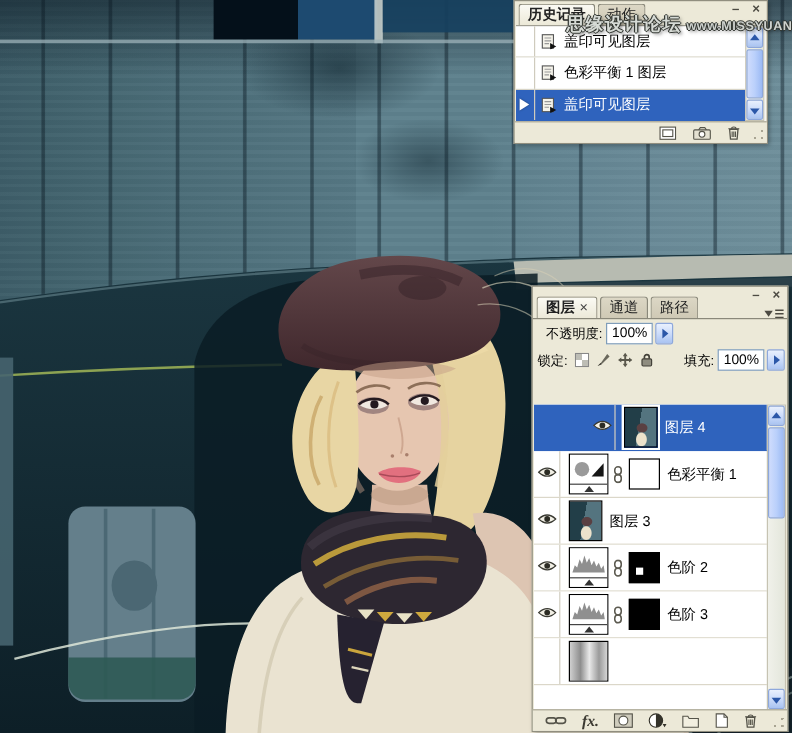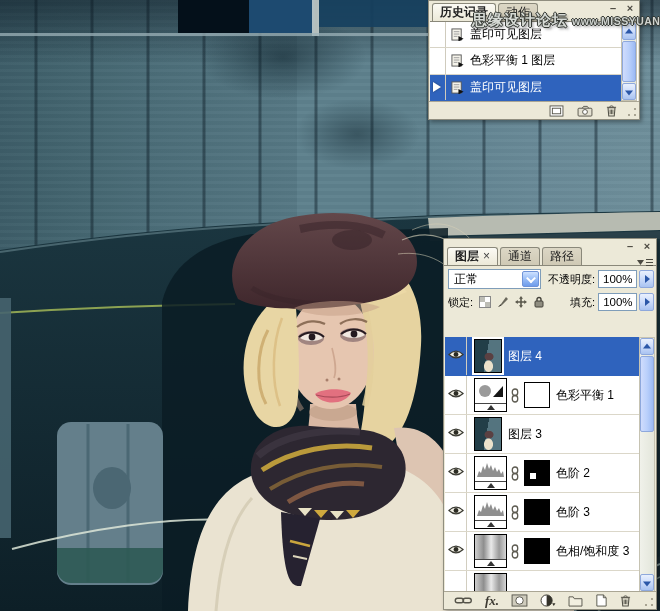--- a/index.html
+++ b/index.html
@@ -90,21 +90,21 @@
   .spin-btn{width:15px;height:18px;margin-left:2px;flex:none;border-radius:2px;position:relative;
     background:linear-gradient(180deg,#e9f0fd,#cfdefb 45%,#a9c3f1);border:1px solid #8ea8dc;box-sizing:border-box;}
   .spin-btn::after{content:"";position:absolute;left:50%;top:50%;transform:translate(-40%,-50%);
     border:4px solid transparent;border-right:none;border-left:5px solid #2b57a8;}
   .lock-icons{display:flex;gap:4px;margin-left:5px;align-items:center;}
   .lock-ic{width:14px;height:13px;display:flex;align-items:center;justify-content:center;}
   .lp-list{position:absolute;left:1px;right:1px;top:98px;bottom:17px;background:#fff;overflow:hidden;}
   .l-rows{position:absolute;left:0;top:0;right:16px;}
   .l-row{height:39px;display:flex;align-items:center;border-bottom:1px solid #dbd7c9;
     background:#fff;font-size:12px;color:#000;box-sizing:border-box;}
-  .l-row.sel{background:#2f63bd;color:#fff;border-bottom-color:#2f63bd;}
+  .l-row.sel{background:#2f63bd;color:#fff;border-bottom-color:#2f63bd;padding-left:46px;}
   .l-eyec{width:21px;height:100%;border-right:1px solid #d2cec0;flex:none;
     display:flex;align-items:center;justify-content:center;}
   .th{flex:none;border:1px solid #000;box-sizing:border-box;position:relative;background:#fff;}
   .th.photo-th{width:28px;height:34px;margin-left:7px;
     background:
       radial-gradient(7px 9px at 52% 82%, #ece2cb 0 58%, rgba(0,0,0,0) 70%),
       radial-gradient(7px 6px at 54% 52%, #5a4042 0 58%, rgba(0,0,0,0) 70%),
       linear-gradient(100deg,#223e48 0 45%,#54747f 45% 100%);}
   .sel .th.photo-th{box-shadow:0 0 0 2px #fff;}
   .th.adj-th{width:33px;height:34px;margin-left:7px;display:flex;flex-direction:column;}
@@ -322,24 +322,20 @@
       </div>
       <span class="menu-btn">
         <svg viewBox="0 0 18 10" width="18" height="10">
             <path d="M1,2 l3.5,5 3.5,-5 Z" fill="#4c4a42"></path>
             <path d="M10,1.5 h7 M10,4.5 h7 M10,7.5 h7" stroke="#4c4a42" stroke-width="1.2"></path>
           </svg>
       </span>
     </div>
     <div class="lp-controls">
       <div class="lp-row">
-        <span class="combo">
-          <span>正常</span>
-          <span class="combo-btn"></span>
-        </span>
         <span class="ctl-label">不透明度:</span>
         <span class="val-box">
           <span>100%</span>
         </span>
         <span class="spin-btn"></span>
       </div>
       <div class="lp-row" style="margin-bottom:2px;">
         <span class="ctl-label" style="margin-left:0;">锁定:</span>
         <span class="lock-icons">
           <span class="lock-ic">
@@ -462,40 +458,20 @@
             <span class="l-chain">
               <svg viewBox="0 0 8 15" width="8" height="15">
                 <rect x="1.3" y="1" width="5.4" height="6.5" rx="2.7" fill="none" stroke="#5c5a50" stroke-width="1.3"></rect>
                 <rect x="1.3" y="7.5" width="5.4" height="6.5" rx="2.7" fill="none" stroke="#5c5a50" stroke-width="1.3"></rect>
               </svg>
             </span>
             <span class="l-mask mask-black"></span>
             <span class="l-name">色阶 3</span>
           </div>
           <div class="l-row">
-            <span class="l-eyec">
-              <span><svg viewBox="0 0 18 12" width="16" height="11">
-                  <path d="M1,6 Q9,-1.5 17,6 Q9,13.5 1,6 Z" fill="#f2f0e6" stroke="#3a3a32" stroke-width="1.2"></path>
-                  <circle cx="9" cy="6" r="2.7" fill="#2c2c24"></circle>
-                </svg></span>
-            </span>
-            <span class="th adj-th">
-              <span class="adj-ico huesat"></span>
-              <span class="adj-slider"></span>
-            </span>
-            <span class="l-chain">
-              <svg viewBox="0 0 8 15" width="8" height="15">
-                <rect x="1.3" y="1" width="5.4" height="6.5" rx="2.7" fill="none" stroke="#5c5a50" stroke-width="1.3"></rect>
-                <rect x="1.3" y="7.5" width="5.4" height="6.5" rx="2.7" fill="none" stroke="#5c5a50" stroke-width="1.3"></rect>
-              </svg>
-            </span>
-            <span class="l-mask mask-black"></span>
-            <span class="l-name">色相/饱和度 3</span>
-          </div>
-          <div class="l-row">
             <span class="l-eyec"></span>
             <span class="th adj-th">
               <span class="adj-ico huesat"></span>
             </span>
           </div>
         </div>
     </div>
     <div class="vscroll lp-scroll">
       <span class="sc-btn up"></span>
       <span class="sc-thumb"></span>

